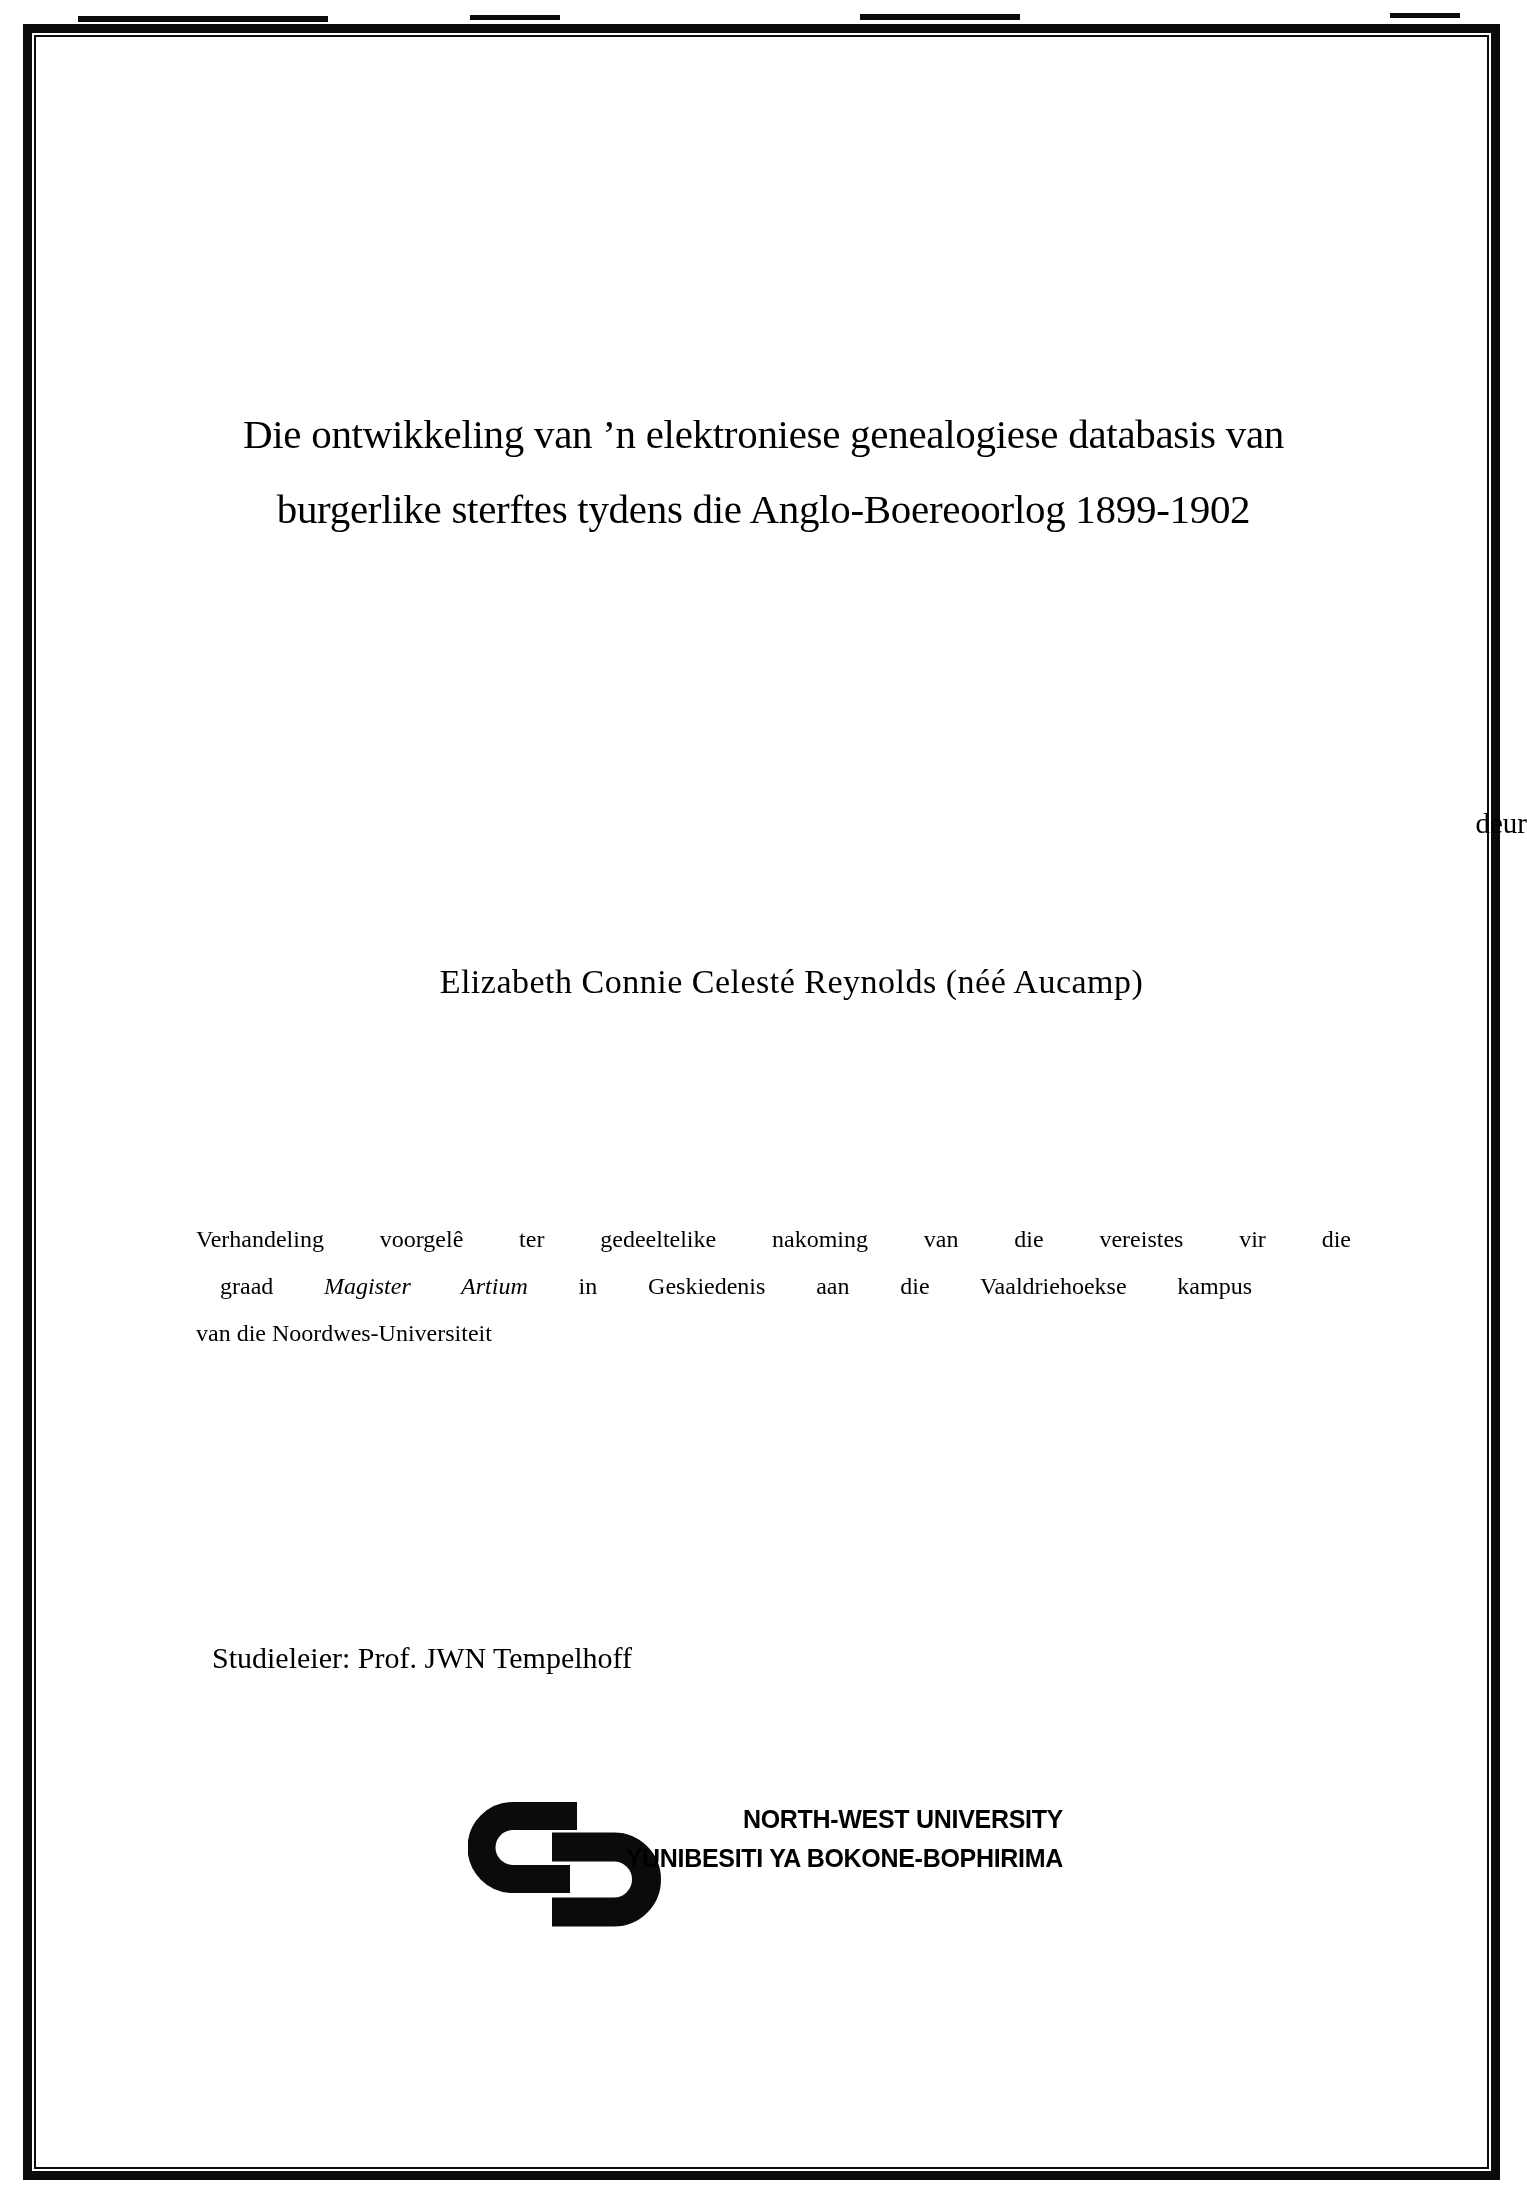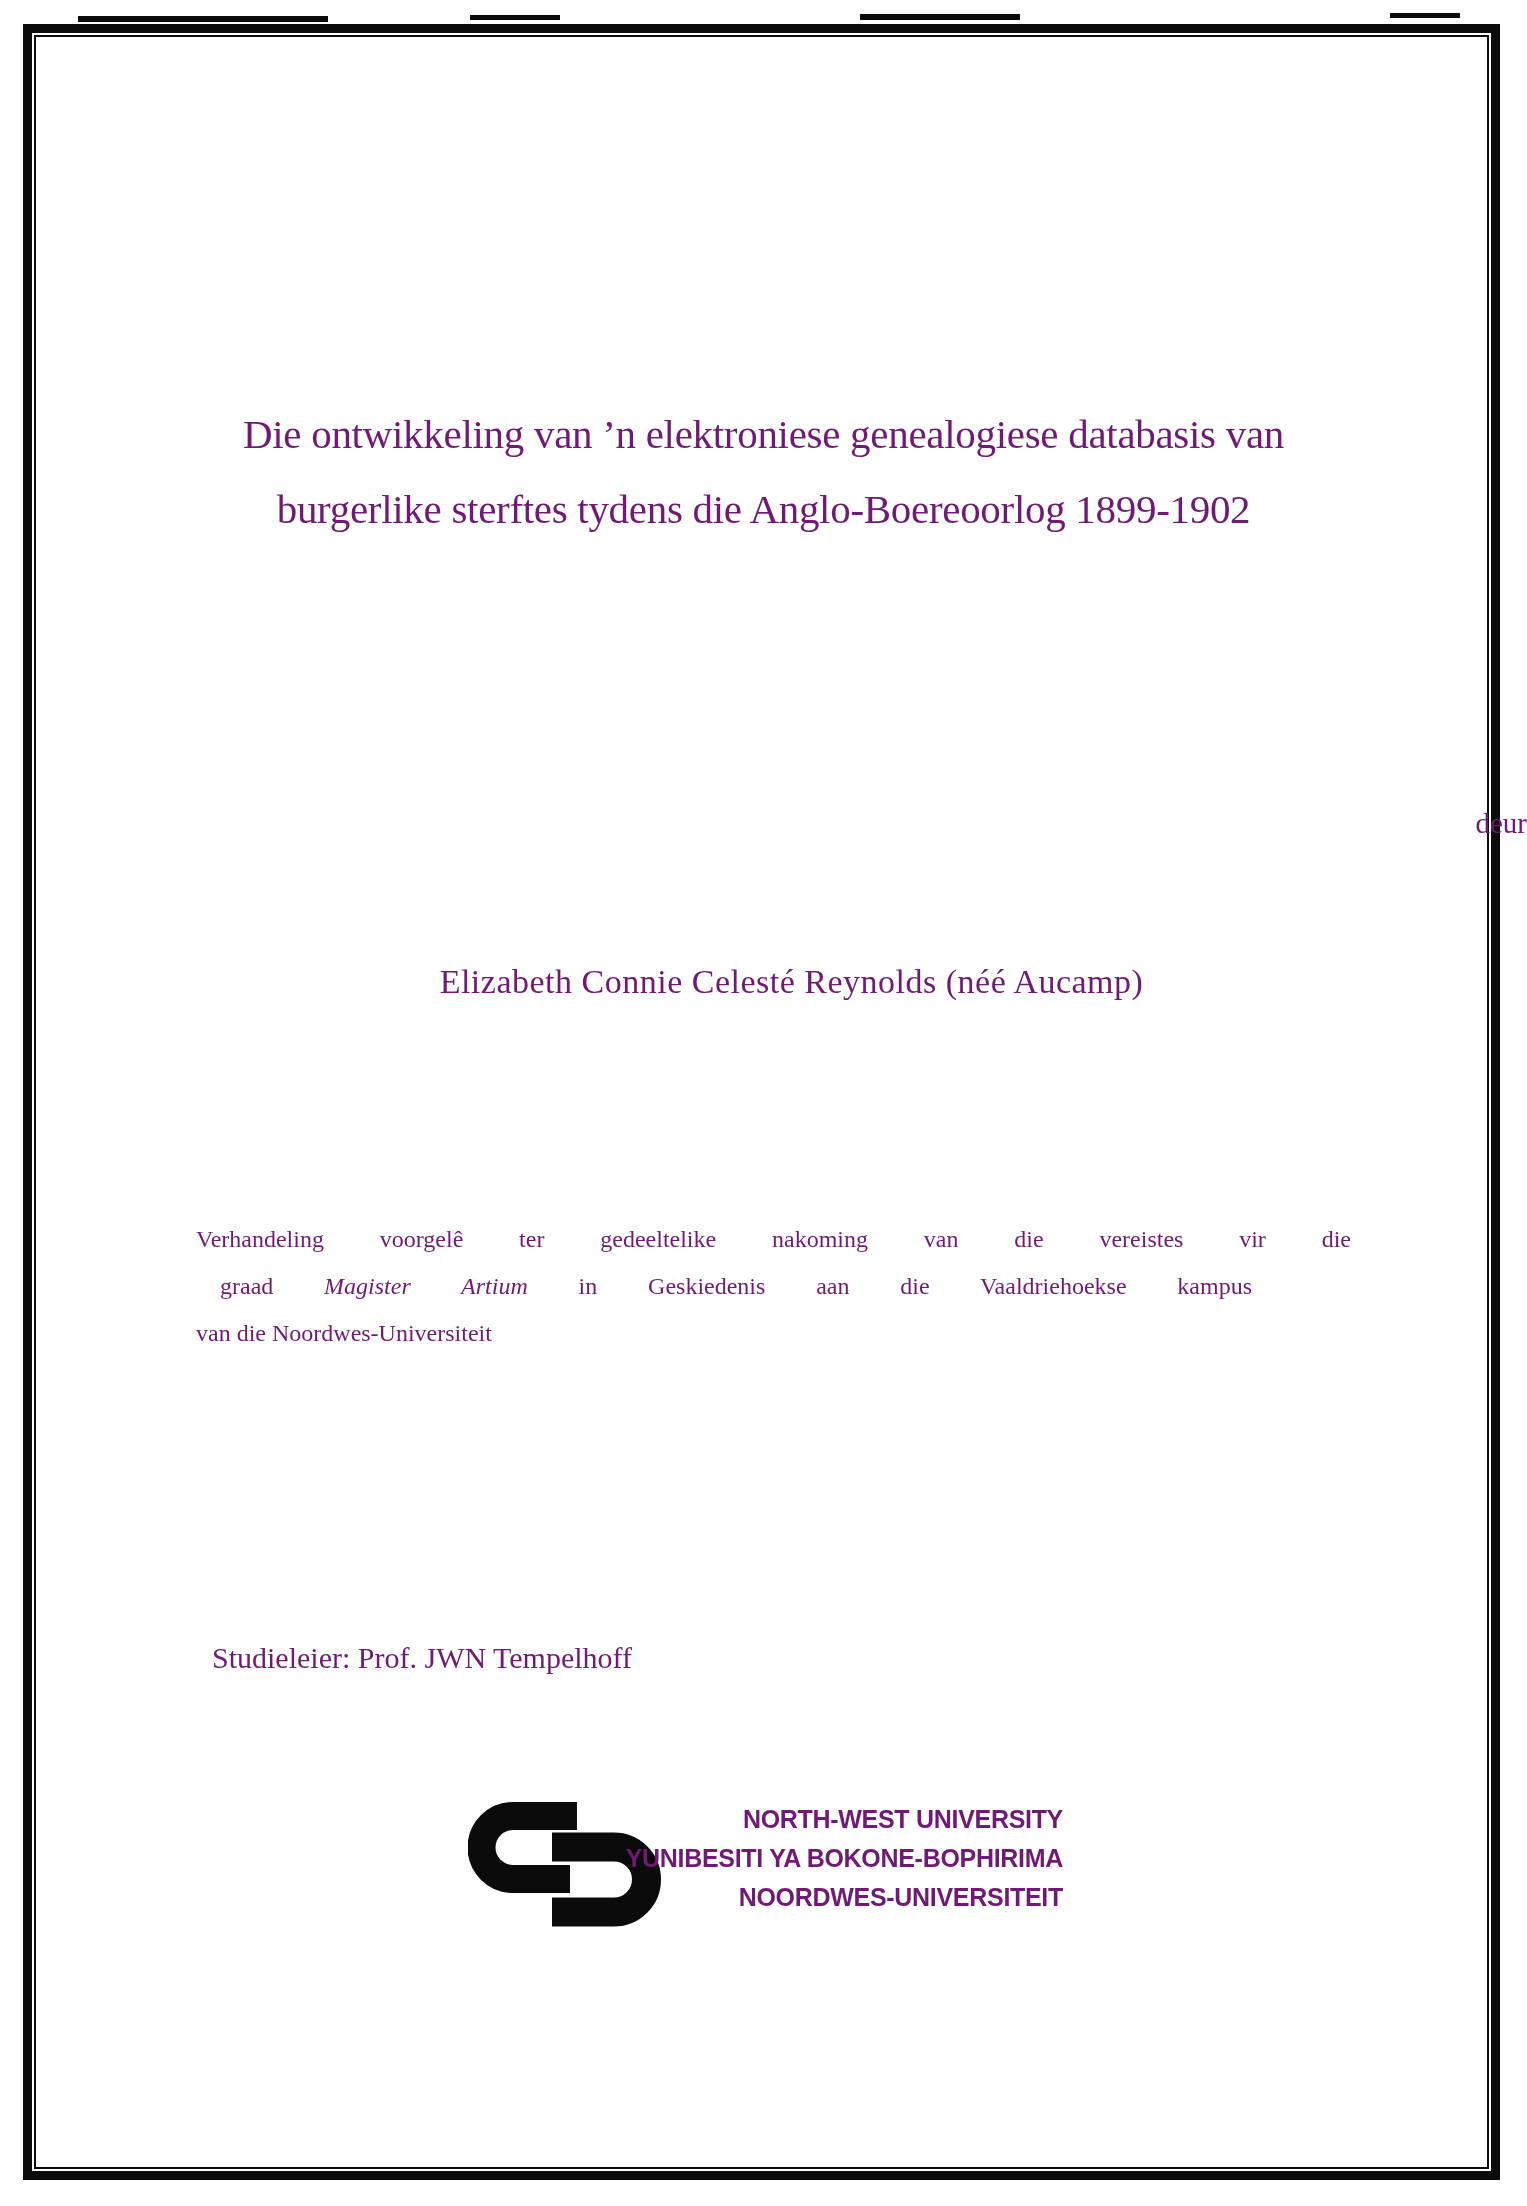--- a/index.html
+++ b/index.html
@@ -8,21 +8,21 @@
     width: 1527px;
     height: 2206px;
     background: #ffffff;
     overflow: hidden;
   }
   .page {
     position: relative;
     width: 1527px;
     height: 2206px;
     background: #ffffff;
-    color: #701a75;
+    color: #000000;
     font-family: "Liberation Serif", "DejaVu Serif", serif;
     text-decoration: underline;
   }
   
   .frame-outer {
     position: absolute;
     left: 23px;
     top: 24px;
     width: 1477px;
     height: 2156px;
@@ -166,17 +166,16 @@
   </div>
 
   <div class="logo">
     <svg class="logo-mark" viewBox="0 0 193 126" xmlns="http://www.w3.org/2000/svg" aria-hidden="true">
       <path d="M 109,14 H 45 A 31.5,31.5 0 0 0 45,77 H 102" fill="none" stroke="#0b0b0b" stroke-width="28" stroke-linecap="butt"></path>
       <path d="M 84,45 H 146 A 32.5,32.5 0 0 1 146,110 H 84" fill="none" stroke="#0b0b0b" stroke-width="29" stroke-linecap="butt"></path>
     </svg>
     <div class="logo-text">
       <div>NORTH-WEST UNIVERSITY</div>
       <div>YUNIBESITI YA BOKONE-BOPHIRIMA</div>
-      <div>NOORDWES-UNIVERSITEIT</div>
     </div>
   </div>
 
 </div>
 
 </body></html>

